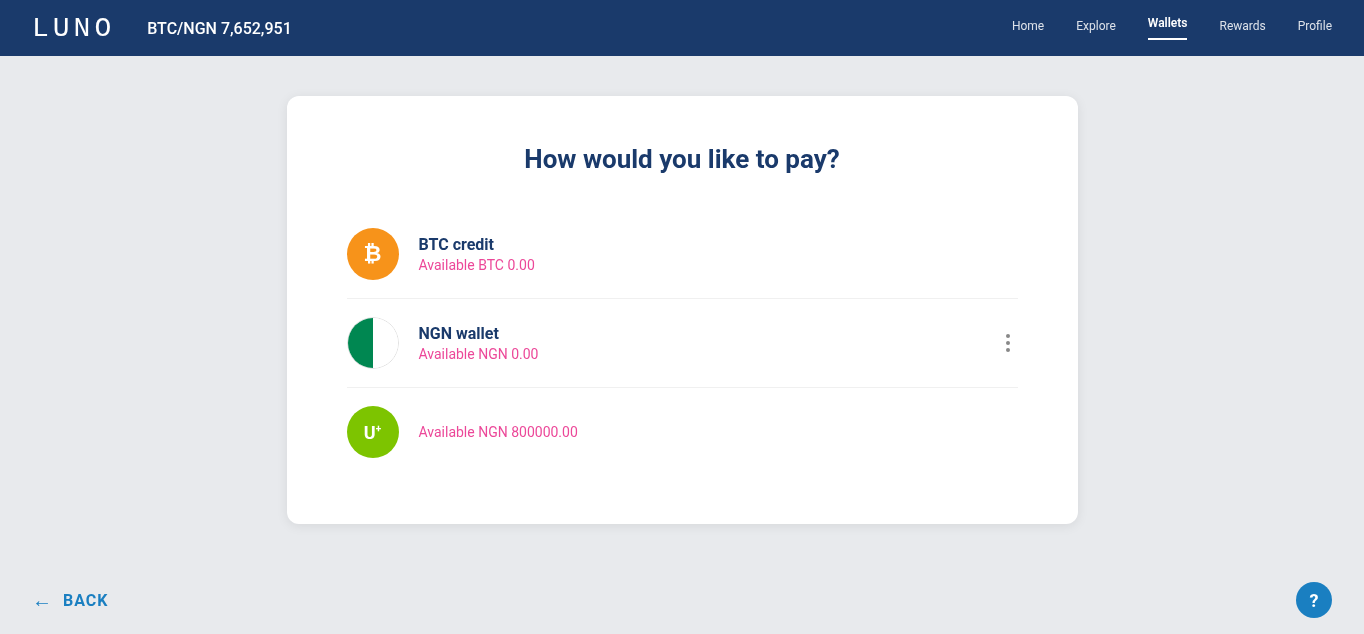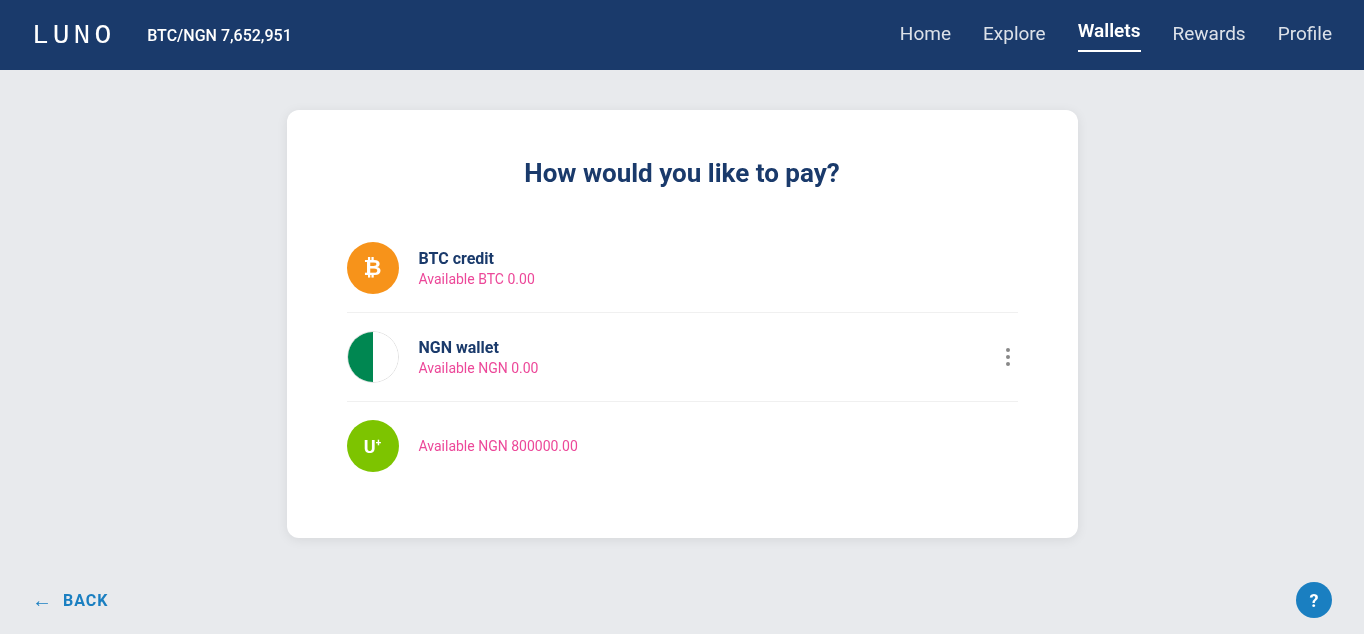--- a/index.html
+++ b/index.html
@@ -7,21 +7,21 @@
       font-family: -apple-system, BlinkMacSystemFont, 'Segoe UI', Roboto, sans-serif;
       background: #e8eaed;
       min-height: 634px;
       display: flex;
       flex-direction: column;
     }
 
     
     .navbar {
       background: #1a3a6b;
-      height: 70px;
+      height: 56px;
       display: flex;
       align-items: center;
       padding: 0 32px;
       justify-content: space-between;
     }
     .navbar-left {
       display: flex;
       align-items: center;
       gap: 24px;
     }
@@ -42,21 +42,21 @@
       font-weight: 500;
       margin-left: 8px;
     }
     .navbar-right {
       display: flex;
       align-items: center;
       gap: 32px;
     }
     .nav-link {
       color: rgba(255,255,255,0.85);
-      font-size: 19px;
+      font-size: 12px;
       cursor: pointer;
       text-decoration: none;
       padding-bottom: 4px;
     }
     .nav-link.active {
       color: white;
       font-weight: 600;
       border-bottom: 2px solid white;
       padding-bottom: 8px;
     }

